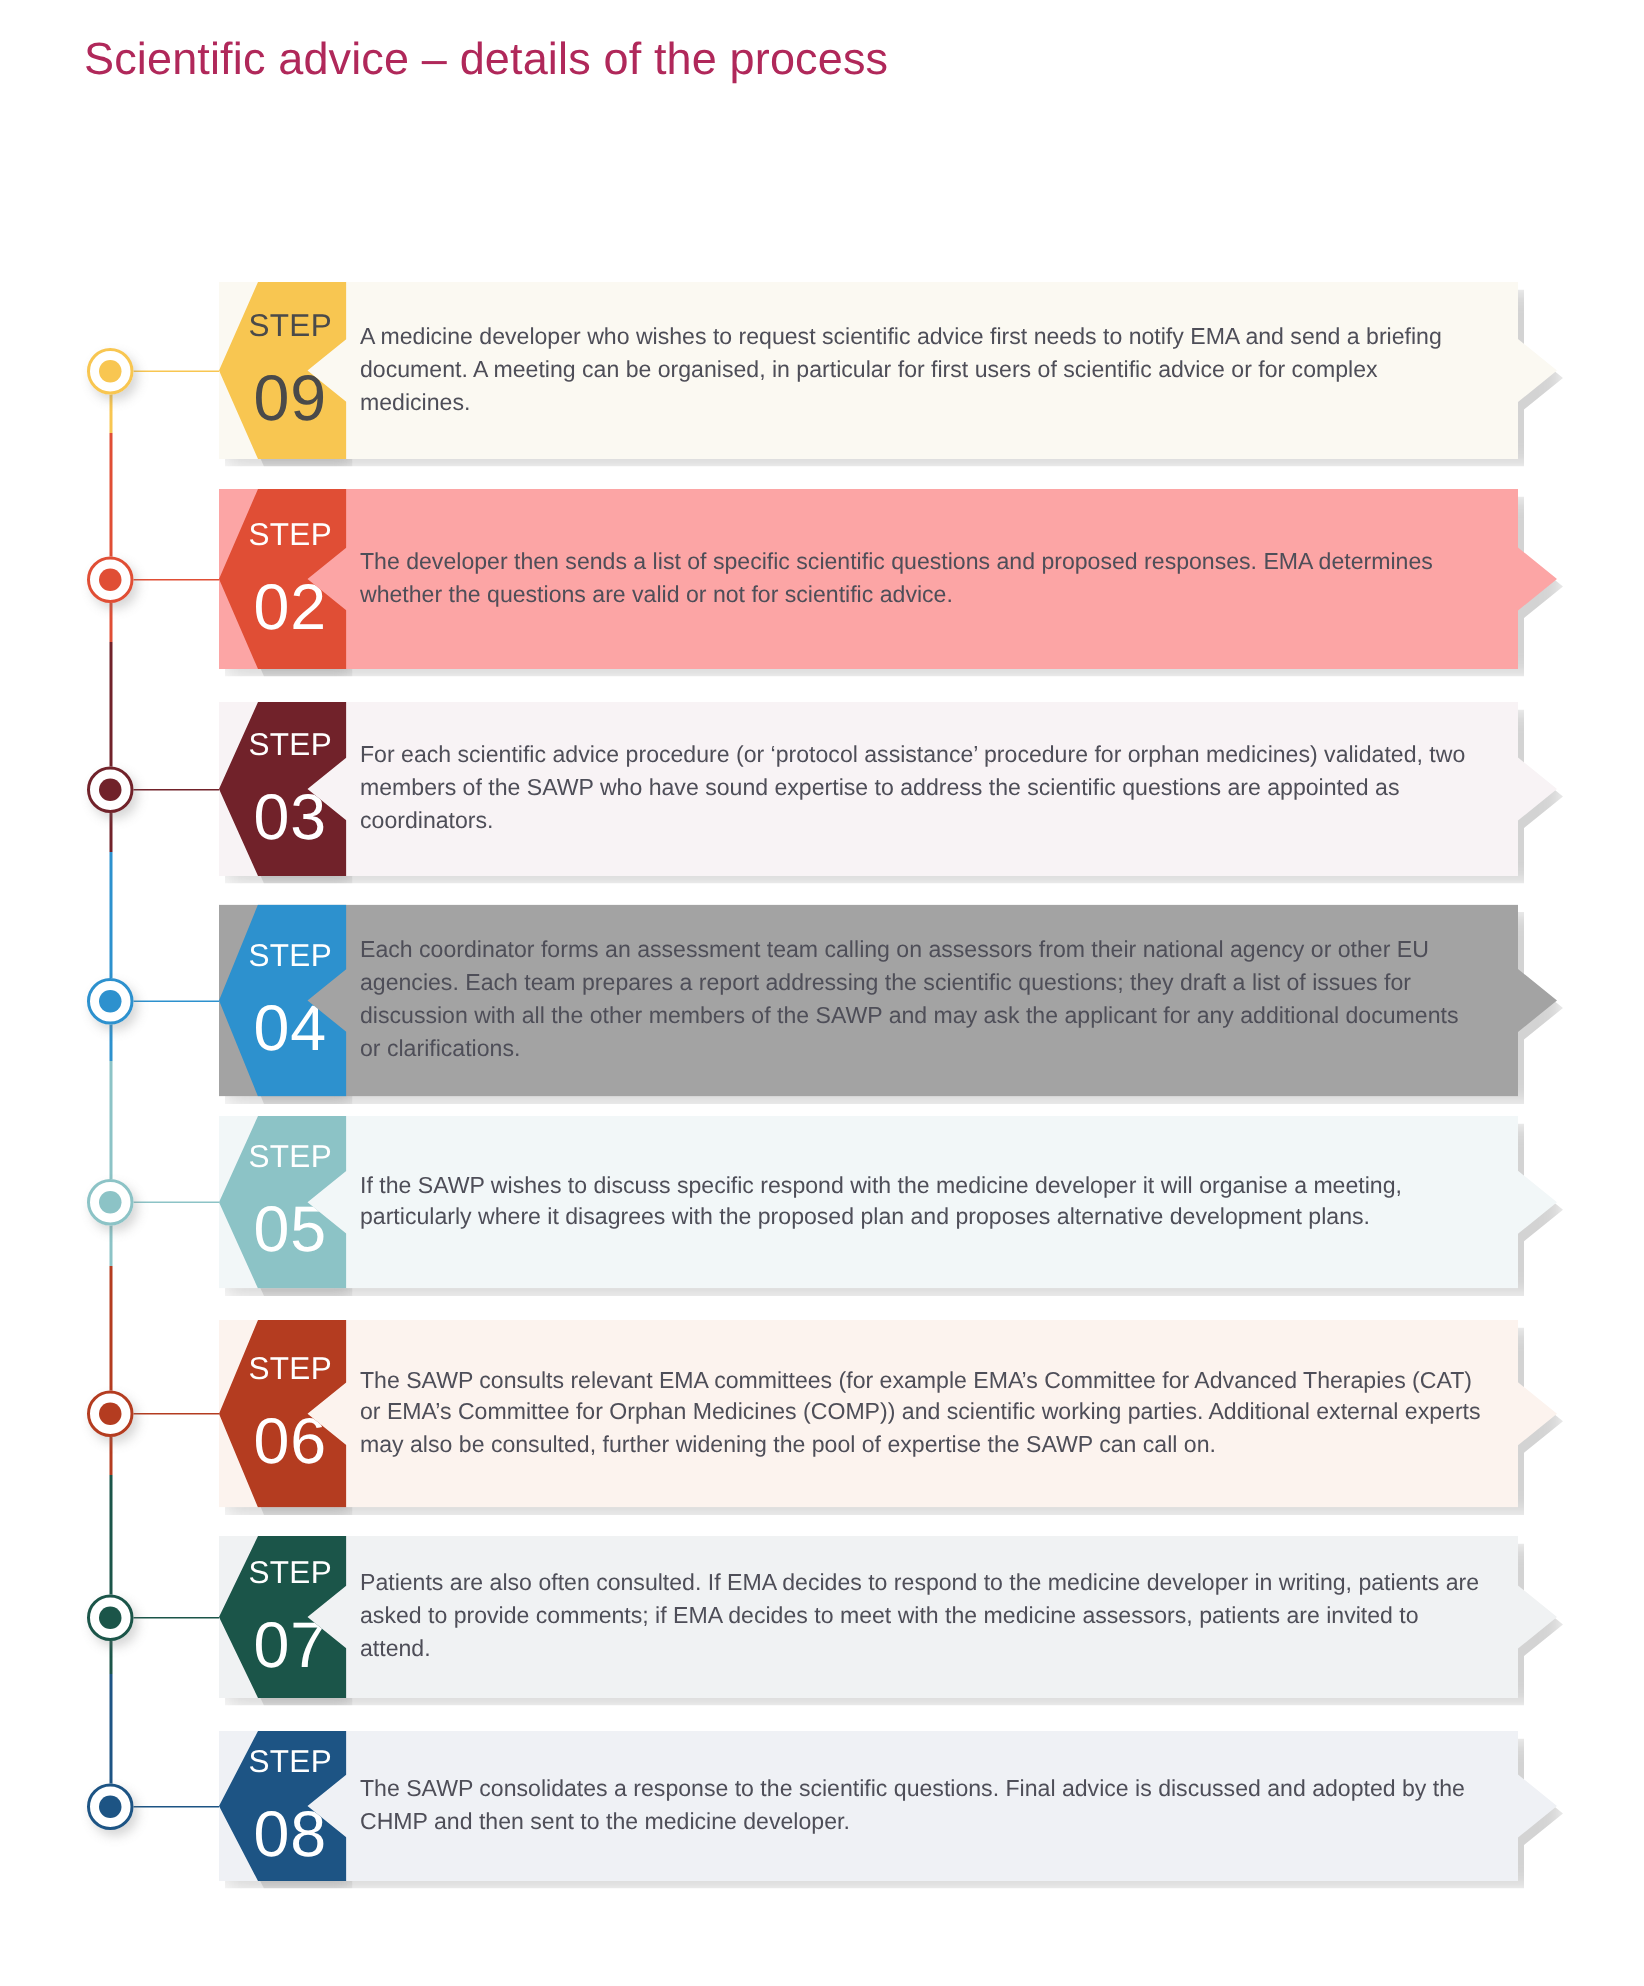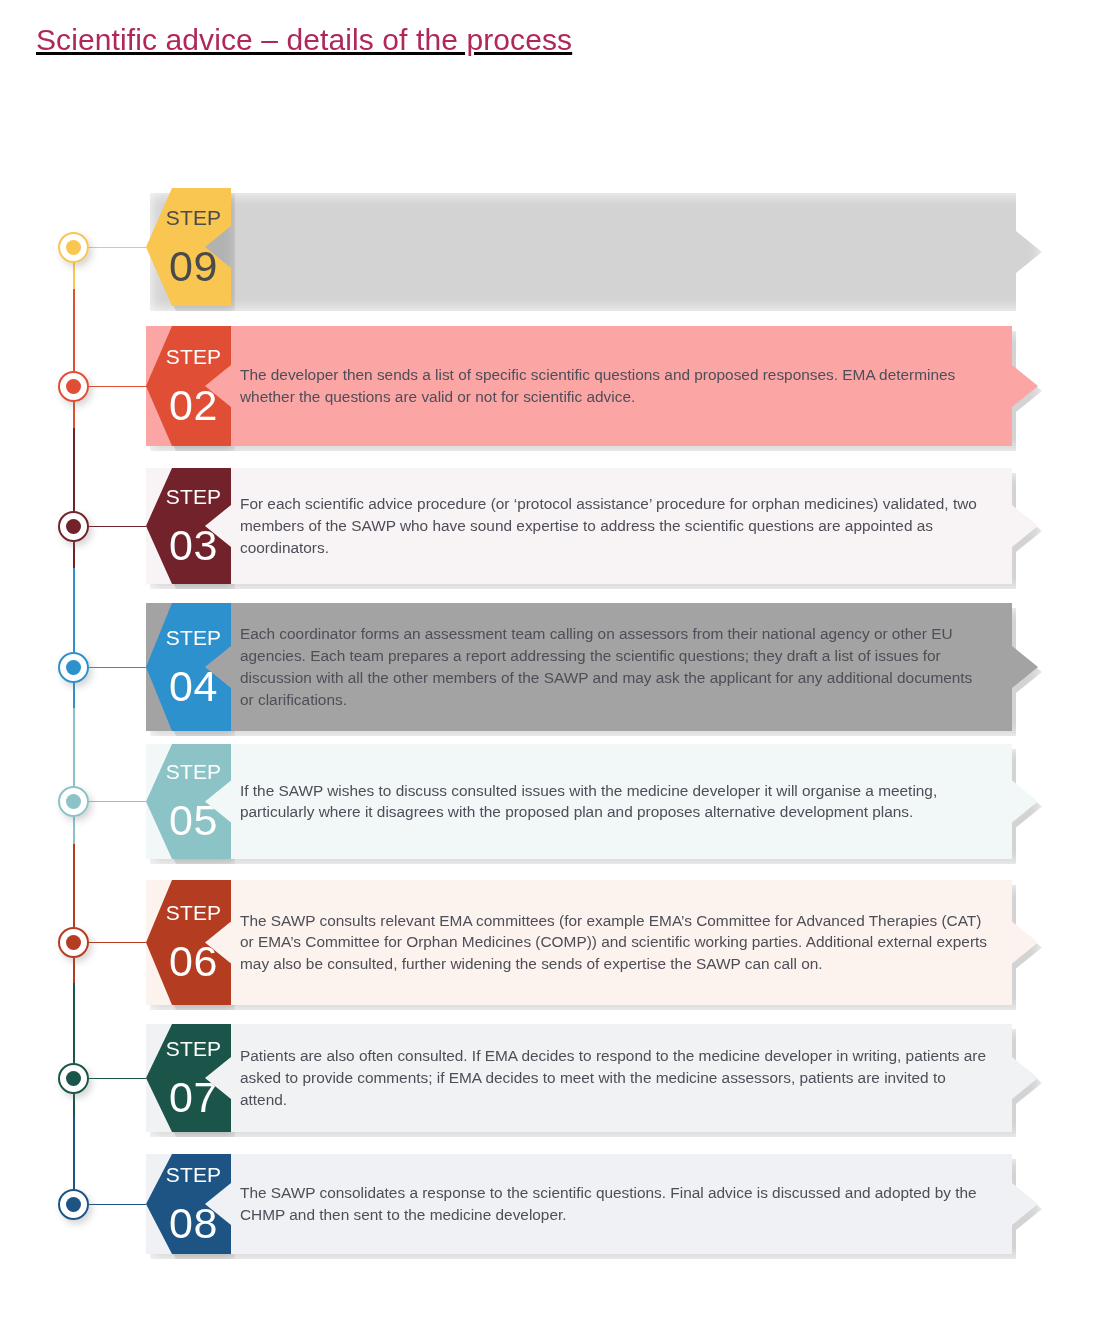--- a/index.html
+++ b/index.html
@@ -6,21 +6,21 @@
 
   body {
     width: 1096px;
     height: 1324px;
     background: #ffffff;
     font-family: "Liberation Sans", sans-serif;
     overflow: hidden;
     position: relative;
   }
 
-  .page-header { padding: 22px 0 0 36px; text-decoration: underline; }
+  .page-header { padding: 22px 0 0 56px; }
 
   .page-title {
     font-size: 30px;
     font-weight: 400;
     color: #b0285a;
     letter-spacing: 0.1px;
     line-height: 1.2;
   }
 
   .page-subtitle {
@@ -232,20 +232,23 @@
     <div class="rail" style="top: 59px; height: 139px; background: linear-gradient(rgb(248, 198, 81) 0%, rgb(248, 198, 81) 30%, rgb(224, 78, 53) 30%, rgb(224, 78, 53) 100%);"></div>
     <div class="rail" style="top: 198px; height: 140px; background: linear-gradient(rgb(224, 78, 53) 0%, rgb(224, 78, 53) 30%, rgb(113, 34, 42) 30%, rgb(113, 34, 42) 100%);"></div>
     <div class="rail" style="top: 338px; height: 141px; background: linear-gradient(rgb(113, 34, 42) 0%, rgb(113, 34, 42) 30%, rgb(45, 145, 206) 30%, rgb(45, 145, 206) 100%);"></div>
     <div class="rail" style="top: 479px; height: 134.5px; background: linear-gradient(rgb(45, 145, 206) 0%, rgb(45, 145, 206) 30%, rgb(140, 195, 198) 30%, rgb(140, 195, 198) 100%);"></div>
     <div class="rail" style="top: 613.5px; height: 141px; background: linear-gradient(rgb(140, 195, 198) 0%, rgb(140, 195, 198) 30%, rgb(180, 60, 32) 30%, rgb(180, 60, 32) 100%);"></div>
     <div class="rail" style="top: 754.5px; height: 135.5px; background: linear-gradient(rgb(180, 60, 32) 0%, rgb(180, 60, 32) 30%, rgb(27, 85, 73) 30%, rgb(27, 85, 73) 100%);"></div>
     <div class="rail" style="top: 890px; height: 126px; background: linear-gradient(rgb(27, 85, 73) 0%, rgb(27, 85, 73) 30%, rgb(29, 84, 132) 30%, rgb(29, 84, 132) 100%);"></div>
     <div class="step-row" style="top: 0px; height: 118px;">
       <div class="panel-shadow"></div>
       <div class="badge-shadow"></div>
+      <div class="panel" style="background: rgb(251, 249, 242);">
+        <div class="panel-text">A medicine developer who wishes to request scientific advice first needs to notify EMA and send a briefing document. A meeting can be organised, in particular for first users of scientific advice or for complex medicines.</div>
+      </div>
       <div class="badge" style="background: rgb(248, 198, 81); color: rgb(74, 74, 74);">
         <div class="badge-word">STEP</div>
         <div class="badge-num">09</div>
       </div>
       <div class="stub" style="background: rgb(248, 198, 81);"></div>
       <div class="node" style="color: rgb(248, 198, 81);">
         <span class="ring"></span>
         <span class="dot"></span>
       </div>
     </div>
@@ -294,37 +297,37 @@
       <div class="stub" style="background: rgb(45, 145, 206);"></div>
       <div class="node" style="color: rgb(45, 145, 206);">
         <span class="ring"></span>
         <span class="dot"></span>
       </div>
     </div>
     <div class="step-row" style="top: 556px; height: 115px;">
       <div class="panel-shadow"></div>
       <div class="badge-shadow"></div>
       <div class="panel" style="background: rgb(242, 247, 248);">
-        <div class="panel-text">If the SAWP wishes to discuss consulted issues with the medicine developer it will organise a meeting, particularly where it disagrees with the proposed plan and proposes alternative development plans.</div>
+        <div class="panel-text">If the SAWP wishes to discuss specific respond with the medicine developer it will organise a meeting, particularly where it disagrees with the proposed plan and proposes alternative development plans.</div>
       </div>
       <div class="badge" style="background: rgb(140, 195, 198); color: rgb(255, 255, 255);">
         <div class="badge-word">STEP</div>
         <div class="badge-num">05</div>
       </div>
       <div class="stub" style="background: rgb(140, 195, 198);"></div>
       <div class="node" style="color: rgb(140, 195, 198);">
         <span class="ring"></span>
         <span class="dot"></span>
       </div>
     </div>
     <div class="step-row" style="top: 692px; height: 125px;">
       <div class="panel-shadow"></div>
       <div class="badge-shadow"></div>
       <div class="panel" style="background: rgb(252, 243, 238);">
-        <div class="panel-text">The SAWP consults relevant EMA committees (for example EMA’s Committee for Advanced Therapies (CAT) or EMA’s Committee for Orphan Medicines (COMP)) and scientific working parties. Additional external experts may also be consulted, further widening the sends of expertise the SAWP can call on.</div>
+        <div class="panel-text">The SAWP consults relevant EMA committees (for example EMA’s Committee for Advanced Therapies (CAT) or EMA’s Committee for Orphan Medicines (COMP)) and scientific working parties. Additional external experts may also be consulted, further widening the pool of expertise the SAWP can call on.</div>
       </div>
       <div class="badge" style="background: rgb(180, 60, 32); color: rgb(255, 255, 255);">
         <div class="badge-word">STEP</div>
         <div class="badge-num">06</div>
       </div>
       <div class="stub" style="background: rgb(180, 60, 32);"></div>
       <div class="node" style="color: rgb(180, 60, 32);">
         <span class="ring"></span>
         <span class="dot"></span>
       </div>

